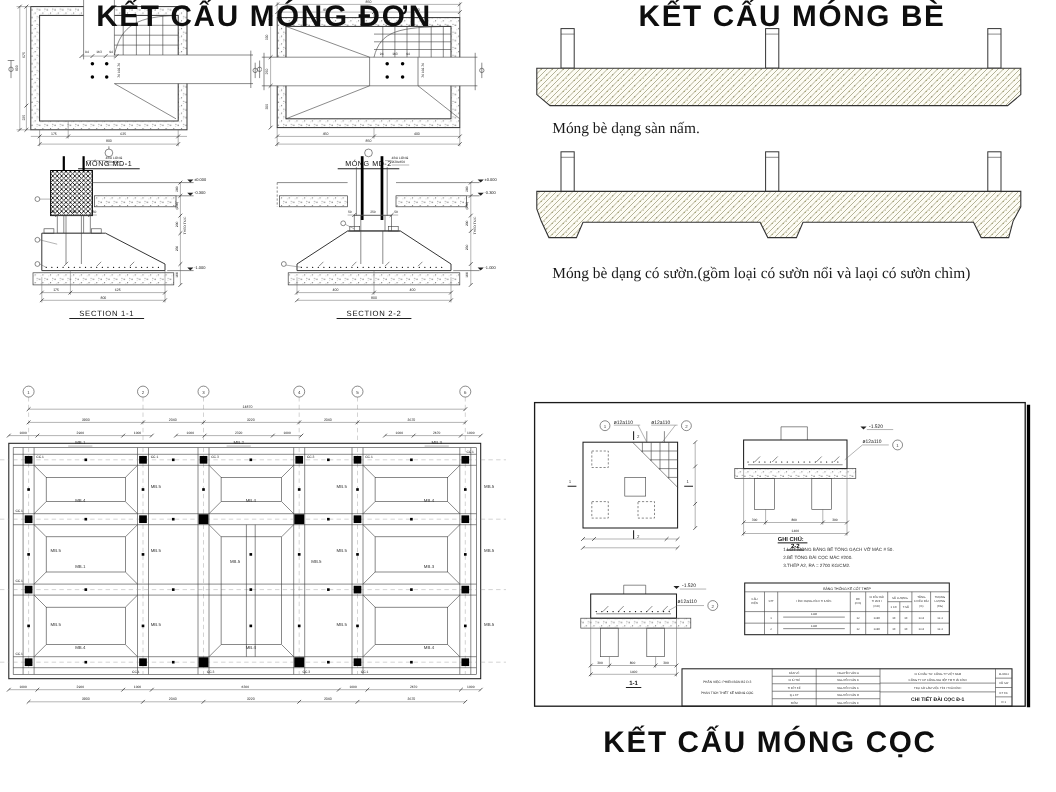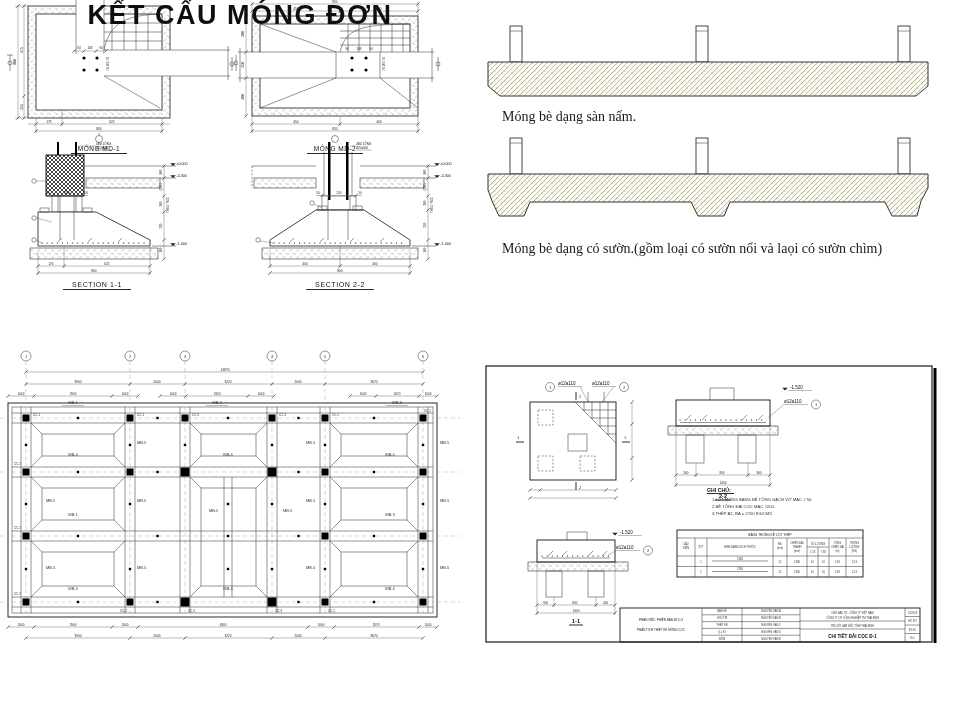--- a/index.html
+++ b/index.html
@@ -305,20 +305,21 @@
     <rect x="30" y="138" width="12" height="36" fill="#fff" stroke="#333" stroke-width="0.9"></rect>
     <path class="thin" d="M30,143 H42"></path>
     <rect x="216" y="138" width="12" height="36" fill="#fff" stroke="#333" stroke-width="0.9"></rect>
     <path class="thin" d="M216,143 H228"></path>
     <rect x="418" y="138" width="12" height="36" fill="#fff" stroke="#333" stroke-width="0.9"></rect>
     <path class="thin" d="M418,143 H430"></path>
     <path d="M8,174 H448 V188 L441,201 L437,216 H412 L405,202 H250 L244,216 H218 L211,202 H50 L44,216 H19 L12,201 L8,190 Z" fill="url(#hatchBe)" stroke="#333" stroke-width="1"></path>
   </g>
   <text class="cap" x="22" y="253">Móng bè dạng có sườn.(gồm loại có sườn nổi và laọi có sườn chìm)</text>
 </svg>
+<div class="q big" style="left:480px;top:292;width:480px">KẾT CẤU MÓNG BÈ</div>
 
 <svg class="q" style="left:0;top:340px" width="480" height="305" viewBox="0 0 480 305">
 
   <g>
     <path class="dimd" d="M26,21 V62 M130,21 V62 M185,21 V62 M272,21 V62 M325,21 V62 M423,21 V62"></path>
     <circle cx="26" cy="16" r="5" class="thin" fill="#fff"></circle>
         <text class="d4 mid" x="26" y="17.8">1</text>
     <circle cx="130" cy="16" r="5" class="thin" fill="#fff"></circle>
         <text class="d4 mid" x="130" y="17.8">2</text>
     <circle cx="185" cy="16" r="5" class="thin" fill="#fff"></circle>
@@ -702,14 +703,15 @@
     <text class="d26 mid" x="372.5" y="274">CHỦ ĐẦU TƯ: CÔNG TY VIỆT NAM</text>
     <text class="d26 mid" x="372.5" y="279">CÔNG TY CP CÔNG NGHIỆP TM THÁI BÌNH</text>
     <text class="d26 mid" x="372.5" y="286.5">TRỤ SỞ LÀM VIỆC TỈNH THÁI BÌNH</text>
     <text class="d45b mid" x="372.5" y="297.5">CHI TIẾT ĐÀI CỌC Đ-1</text>
     <text class="d26 mid" x="432.5" y="273.5">11/2023</text>
     <text class="d26 mid" x="432.5" y="282">HỒ SƠ</text>
     <text class="d26 mid" x="432.5" y="290.5">BT-KC</text>
     <text class="d26 mid" x="432.5" y="299">Đ-1</text>
   </g>
 </svg>
+<div class="q big" style="left:480px;top:660px;width:440px">KẾT CẤU MÓNG CỌC</div>
 
 </div>
 
 </body></html>

